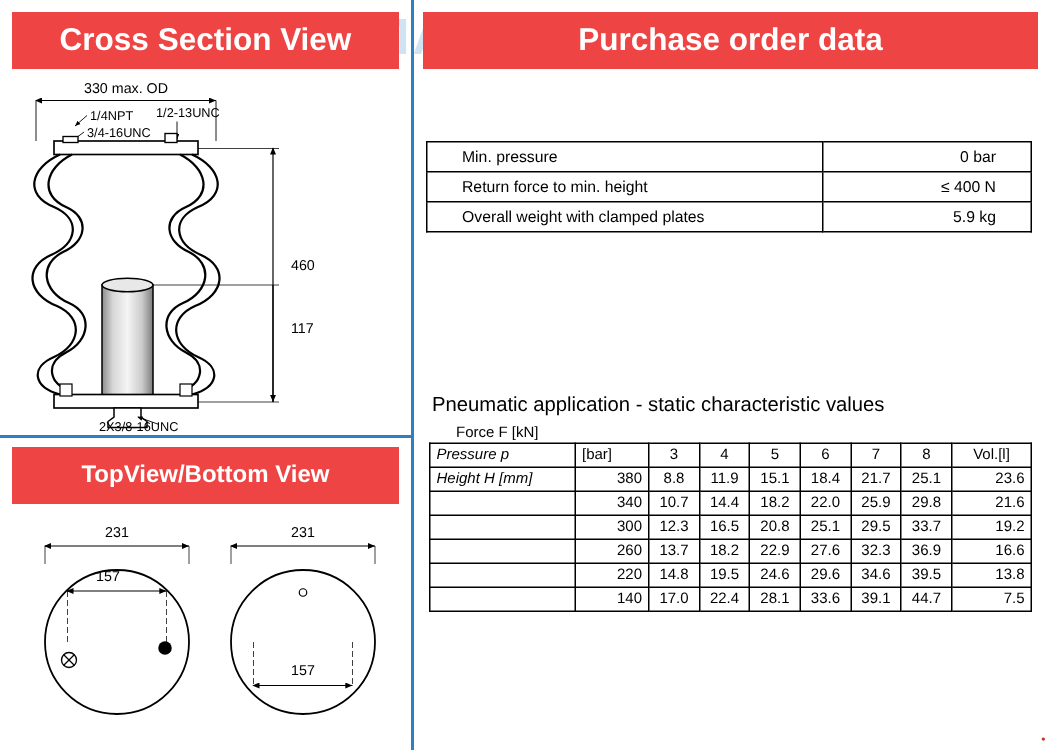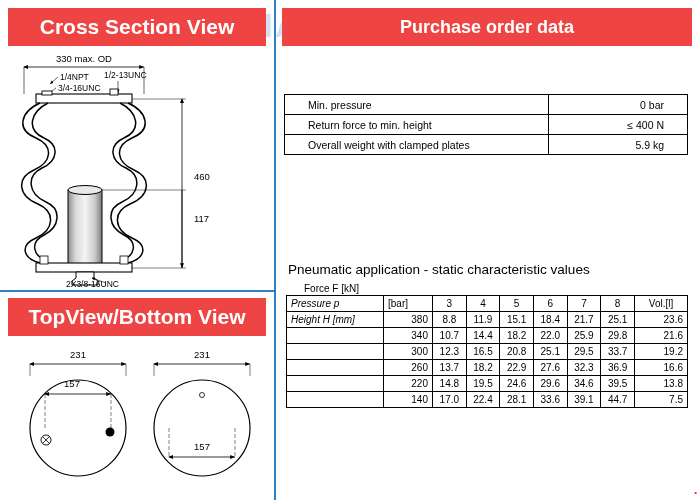--- a/index.html
+++ b/index.html
@@ -45,28 +45,28 @@
     top: 8px;
     width: 258px;
     height: 38px;
     font-size: 21px;
   }
   #hdr-purchase {
     left: 282px;
     top: 8px;
     width: 410px;
     height: 38px;
-    font-size: 18px;
+    font-size: 21px;
   }
   #hdr-topview {
     left: 8px;
     top: 298px;
     width: 258px;
     height: 38px;
-    font-size: 21px;
+    font-size: 16px;
   }
   
   .vdiv {
     position: absolute;
     left: 274px;
     top: 0px;
     width: 2px;
     height: 500px;
     background: #2f7fc1;
     z-index: 1;

